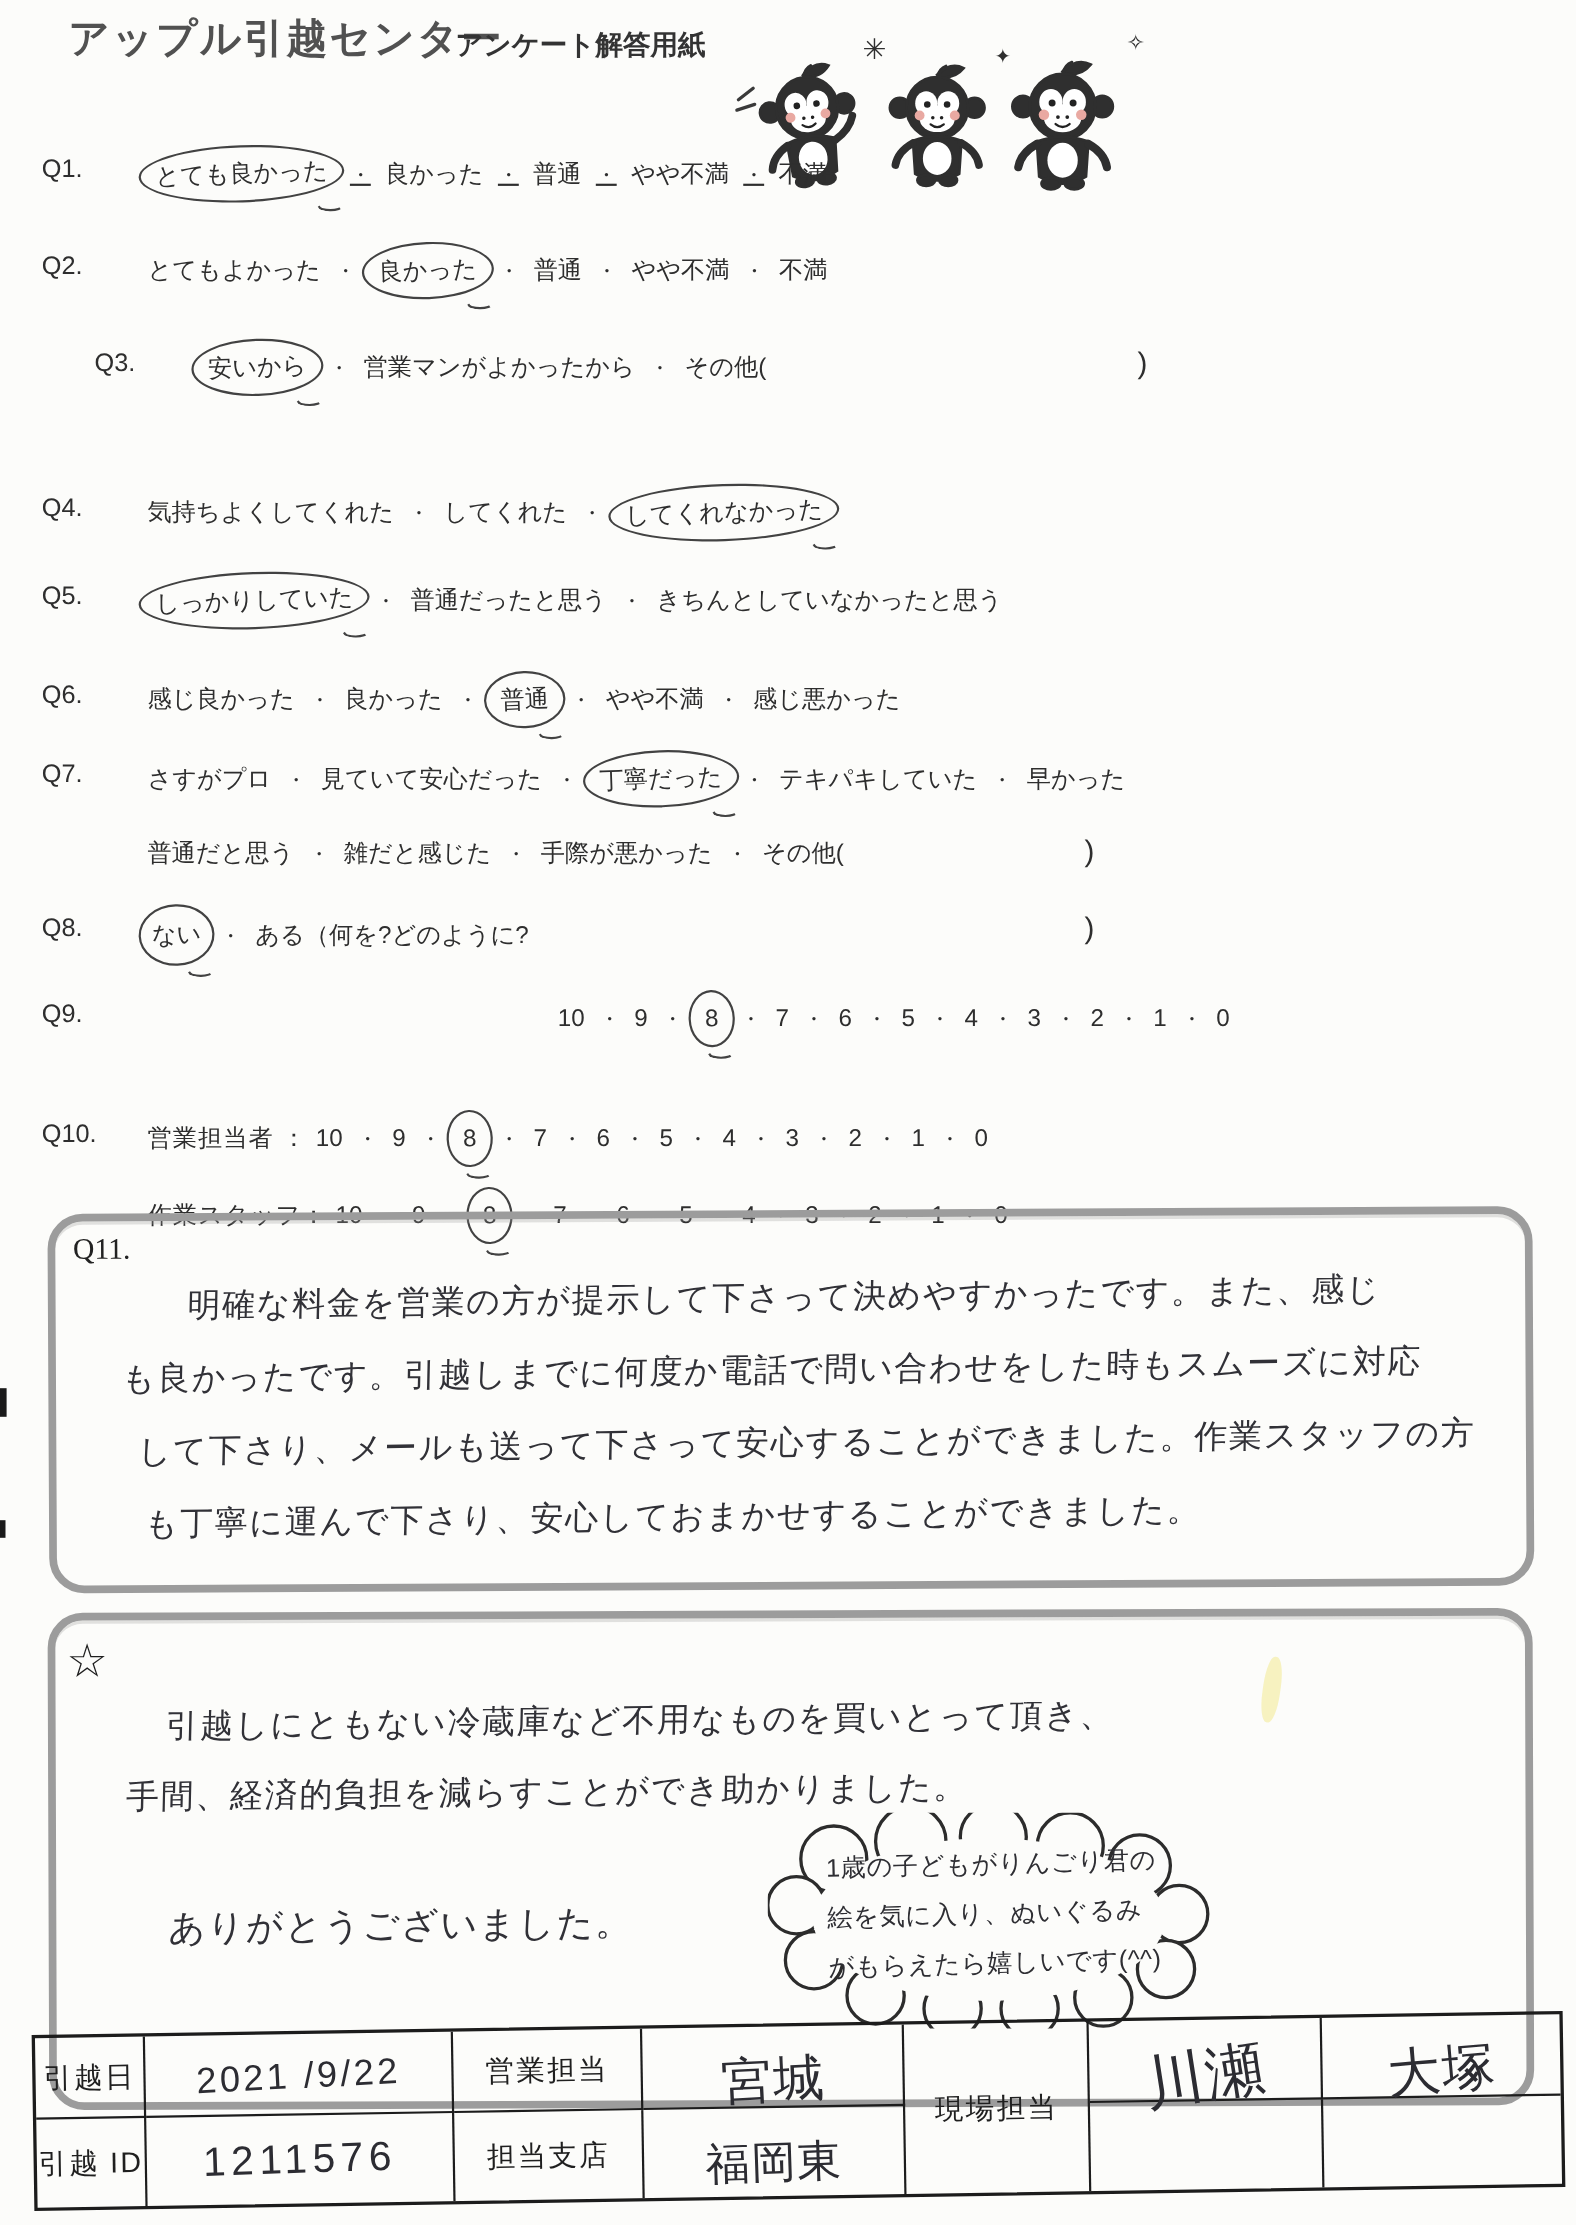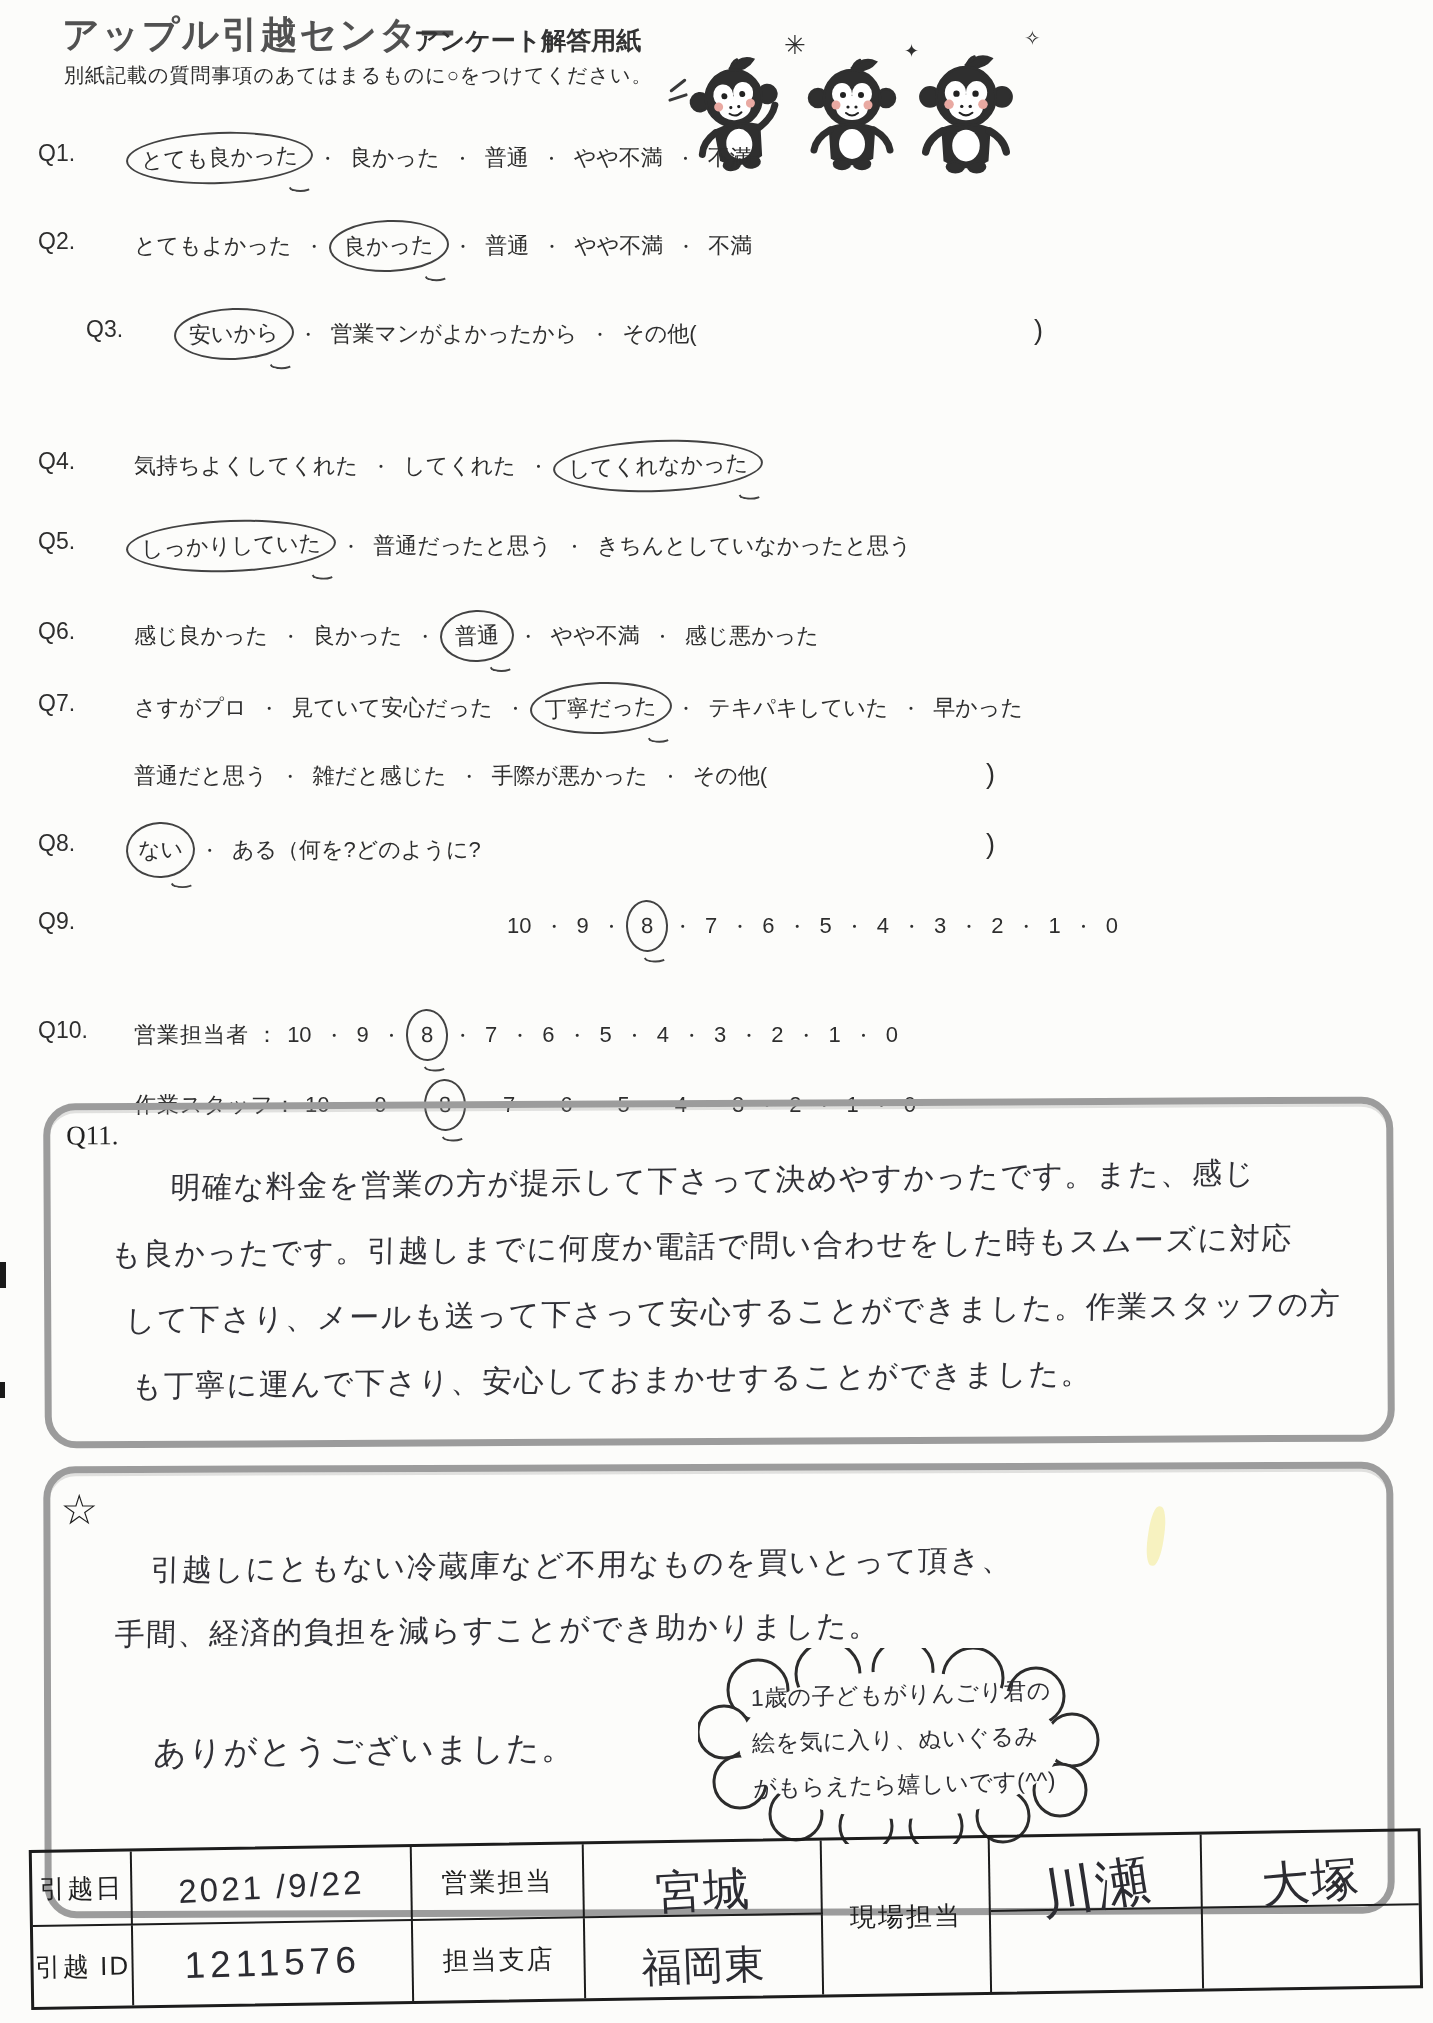--- a/index.html
+++ b/index.html
@@ -35,21 +35,21 @@
   .q-line { position:relative; line-height:36px; margin-bottom:30px; white-space:nowrap; font-size:22px; }
   .q-prefix { margin-right:8px; letter-spacing:1px; }
   .dot { margin:0 13px; font-size:19px; color:#2e2e2e; }
   .q-opt { display:inline-block; }
   .circled { position:relative; border:2.6px solid #424242; border-radius:50%;
     padding:6px 13px; margin:-6px -8px; transform:rotate(-2deg); }
   .circled::after { content:""; position:absolute; right:-4px; bottom:-14px; width:24px; height:14px;
     border:2.6px solid transparent; border-bottom-color:#424242;
     border-radius:0 0 100% 30% / 0 0 100% 60%; transform:rotate(16deg); }
   .rparen { position:absolute; left:852px; top:-2px; font-size:27px; }
-  .qi0 { top:138px; } .qi1 { top:226px; } .qi2 { top:314px;margin-left:48px; } .qi3 { top:446px; }
+  .qi0 { top:138px;text-decoration:underline; } .qi1 { top:226px; } .qi2 { top:314px;margin-left:48px; } .qi3 { top:446px; }
   .qi4 { top:526px; } .qi5 { top:616px; } .qi6 { top:688px; } .qi7 { top:828px; }
   .qi8 { top:906px;text-align:right; } .qi9 { top:1015px; }
   .qi2 .q-line:nth-child(2) { margin-left:-16px; }
   .qi7 .q-line .circled { padding:8px 10px; }
   
   .box { position:absolute; border:7px solid #9c9c9c; border-radius:32px;
          box-shadow: inset 0 4px 0 -1px rgba(150,150,150,.28); }
   .box1 { left:44px; top:1100px; width:1350px; height:345px; transform:rotate(-.3deg); }
   .box2 { left:44px; top:1464px; width:1350px; height:452px; transform:rotate(-.2deg); }
   .q11-label { position:absolute; left:16px; top:10px; font-size:27px; color:#222;
@@ -100,21 +100,20 @@
   .smudge { position:absolute; left:1148px; top:1506px; width:16px; height:60px;
     background:#f3e98f; opacity:.55; border-radius:45%; transform:rotate(8deg); }
 </style>
 </head>
 <body>
 
 <div class="page">
 
   <div class="brand">アップル引越センター</div>
   <div class="form-title">アンケート解答用紙</div>
-  <div class="instruction">別紙記載の質問事項のあてはまるものに○をつけてください。</div>
 
   <div class="mascots">
     <div class="wave">
         <i></i>
         <i></i>
       </div>
     <span class="sparkle sp1">✳</span>
     <span class="sparkle sp2">✦</span>
     <span class="sparkle sp3">✧</span>
     <svg class="monkey mk1" width="92" height="118" viewBox="0 0 92 118">

